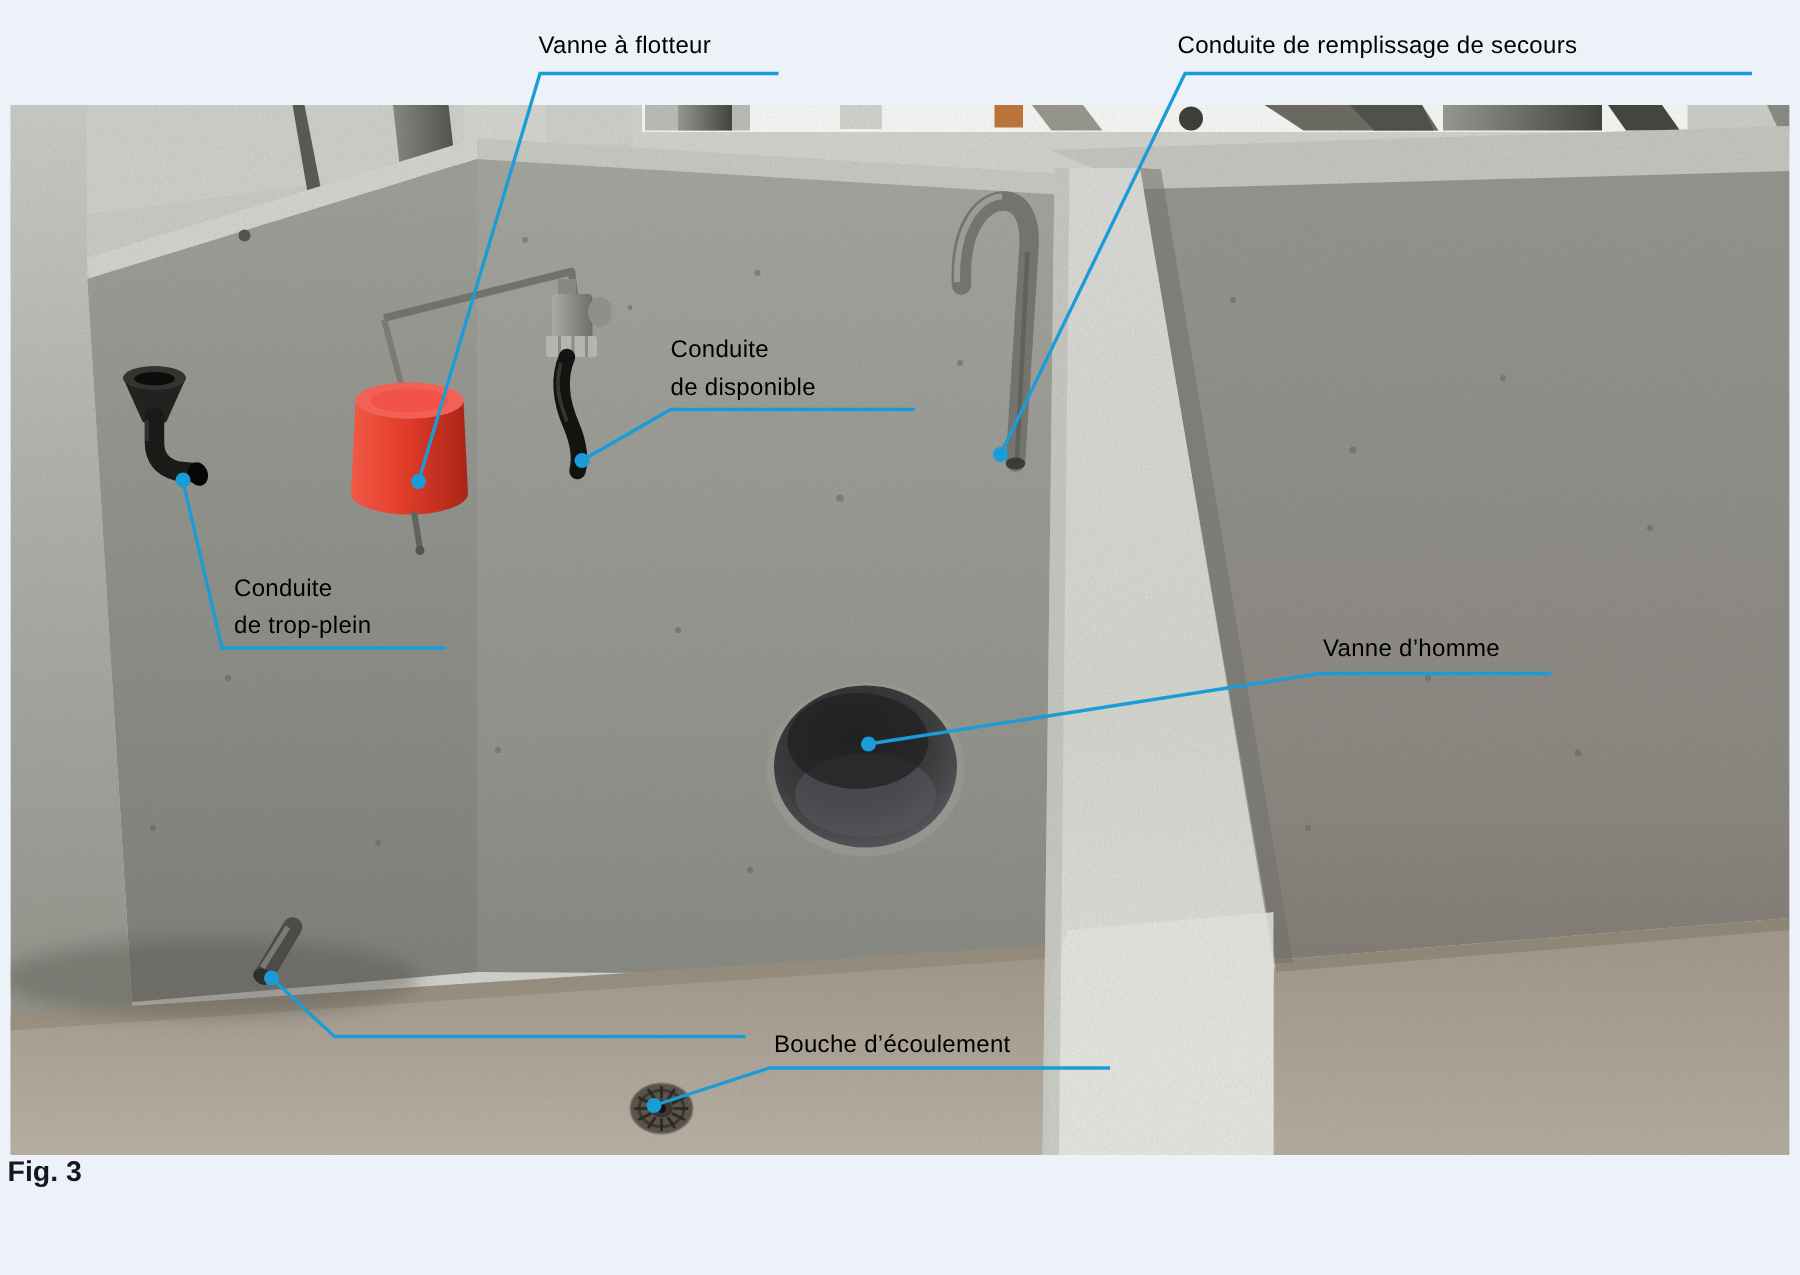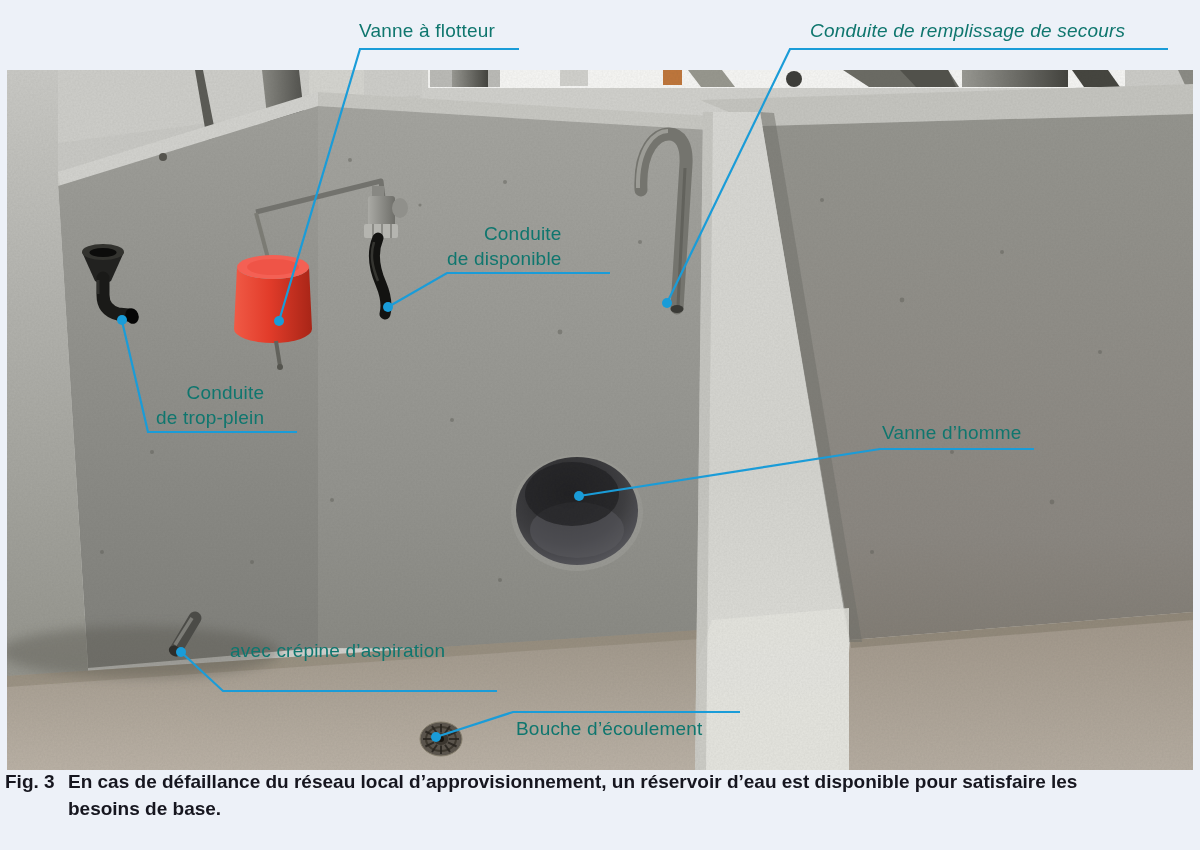--- a/index.html
+++ b/index.html
@@ -5,22 +5,22 @@
   html,body{margin:0;padding:0;}
   body{
     width:1200px;height:850px;position:relative;overflow:hidden;
     background:#edf1f8;
     font-family:"Liberation Sans", sans-serif;
   }
   .stage{position:absolute;inset:0;}
   svg.scene{position:absolute;left:0;top:0;}
   .lbl{
     position:absolute;
-    font-size:19px;line-height:25px;color:#0f766e;
-    white-space:nowrap;letter-spacing:0.2px;text-align:right;
+    font-size:16px;line-height:25px;color:#000000;
+    white-space:nowrap;letter-spacing:0.2px;
   }
   .lbl span{display:block;}
   .caption{
     position:absolute;left:5px;top:768px;width:1150px;
     display:flex;align-items:flex-start;
     font-size:19px;font-weight:bold;color:#16161f;line-height:27px;
   }
   .caption .figtag{width:63px;flex:0 0 63px;}
   .caption .captext span{display:block;}
 </style>
@@ -272,47 +272,42 @@
     <circle cx="579" cy="496" r="5"></circle>
     <circle cx="181" cy="652" r="5"></circle>
     <circle cx="436" cy="737" r="5"></circle>
   </g>
 </svg>
 
 <div class="lbl" style="left:359px;top:18px;">
   <span>Vanne à flotteur</span>
 </div>
 
-<div class="lbl" style="left:810px;top:18px;font-style:italic;">
+<div class="lbl" style="left:785px;top:18px;">
   <span>Conduite de remplissage de secours</span>
 </div>
 
 <div class="lbl" style="left:447px;top:221px;">
   <span>Conduite</span>
   <span>de disponible</span>
 </div>
 
 <div class="lbl" style="left:156px;top:380px;">
   <span>Conduite</span>
   <span>de trop-plein</span>
 </div>
 
 <div class="lbl" style="left:882px;top:420px;">
   <span>Vanne d’homme</span>
 </div>
 
 <div class="lbl" style="left:230px;top:639px;line-height:24px;">
-  <span>avec crépine d’aspiration</span>
-</div>
-
-<div class="lbl" style="left:516px;top:684px;margin-top:32px;">
+</div>
+
+<div class="lbl" style="left:516px;top:684px;">
   <span>Bouche d’écoulement</span>
 </div>
 
 <div class="caption">
   <span class="figtag">Fig. 3</span>
-  <span class="captext">
-    <span>En cas de défaillance du réseau local d’approvisionnement, un réservoir d’eau est disponible pour satisfaire les</span>
-    <span>besoins de base.</span>
-  </span>
 </div>
 
 </div>
 
 </body></html>

